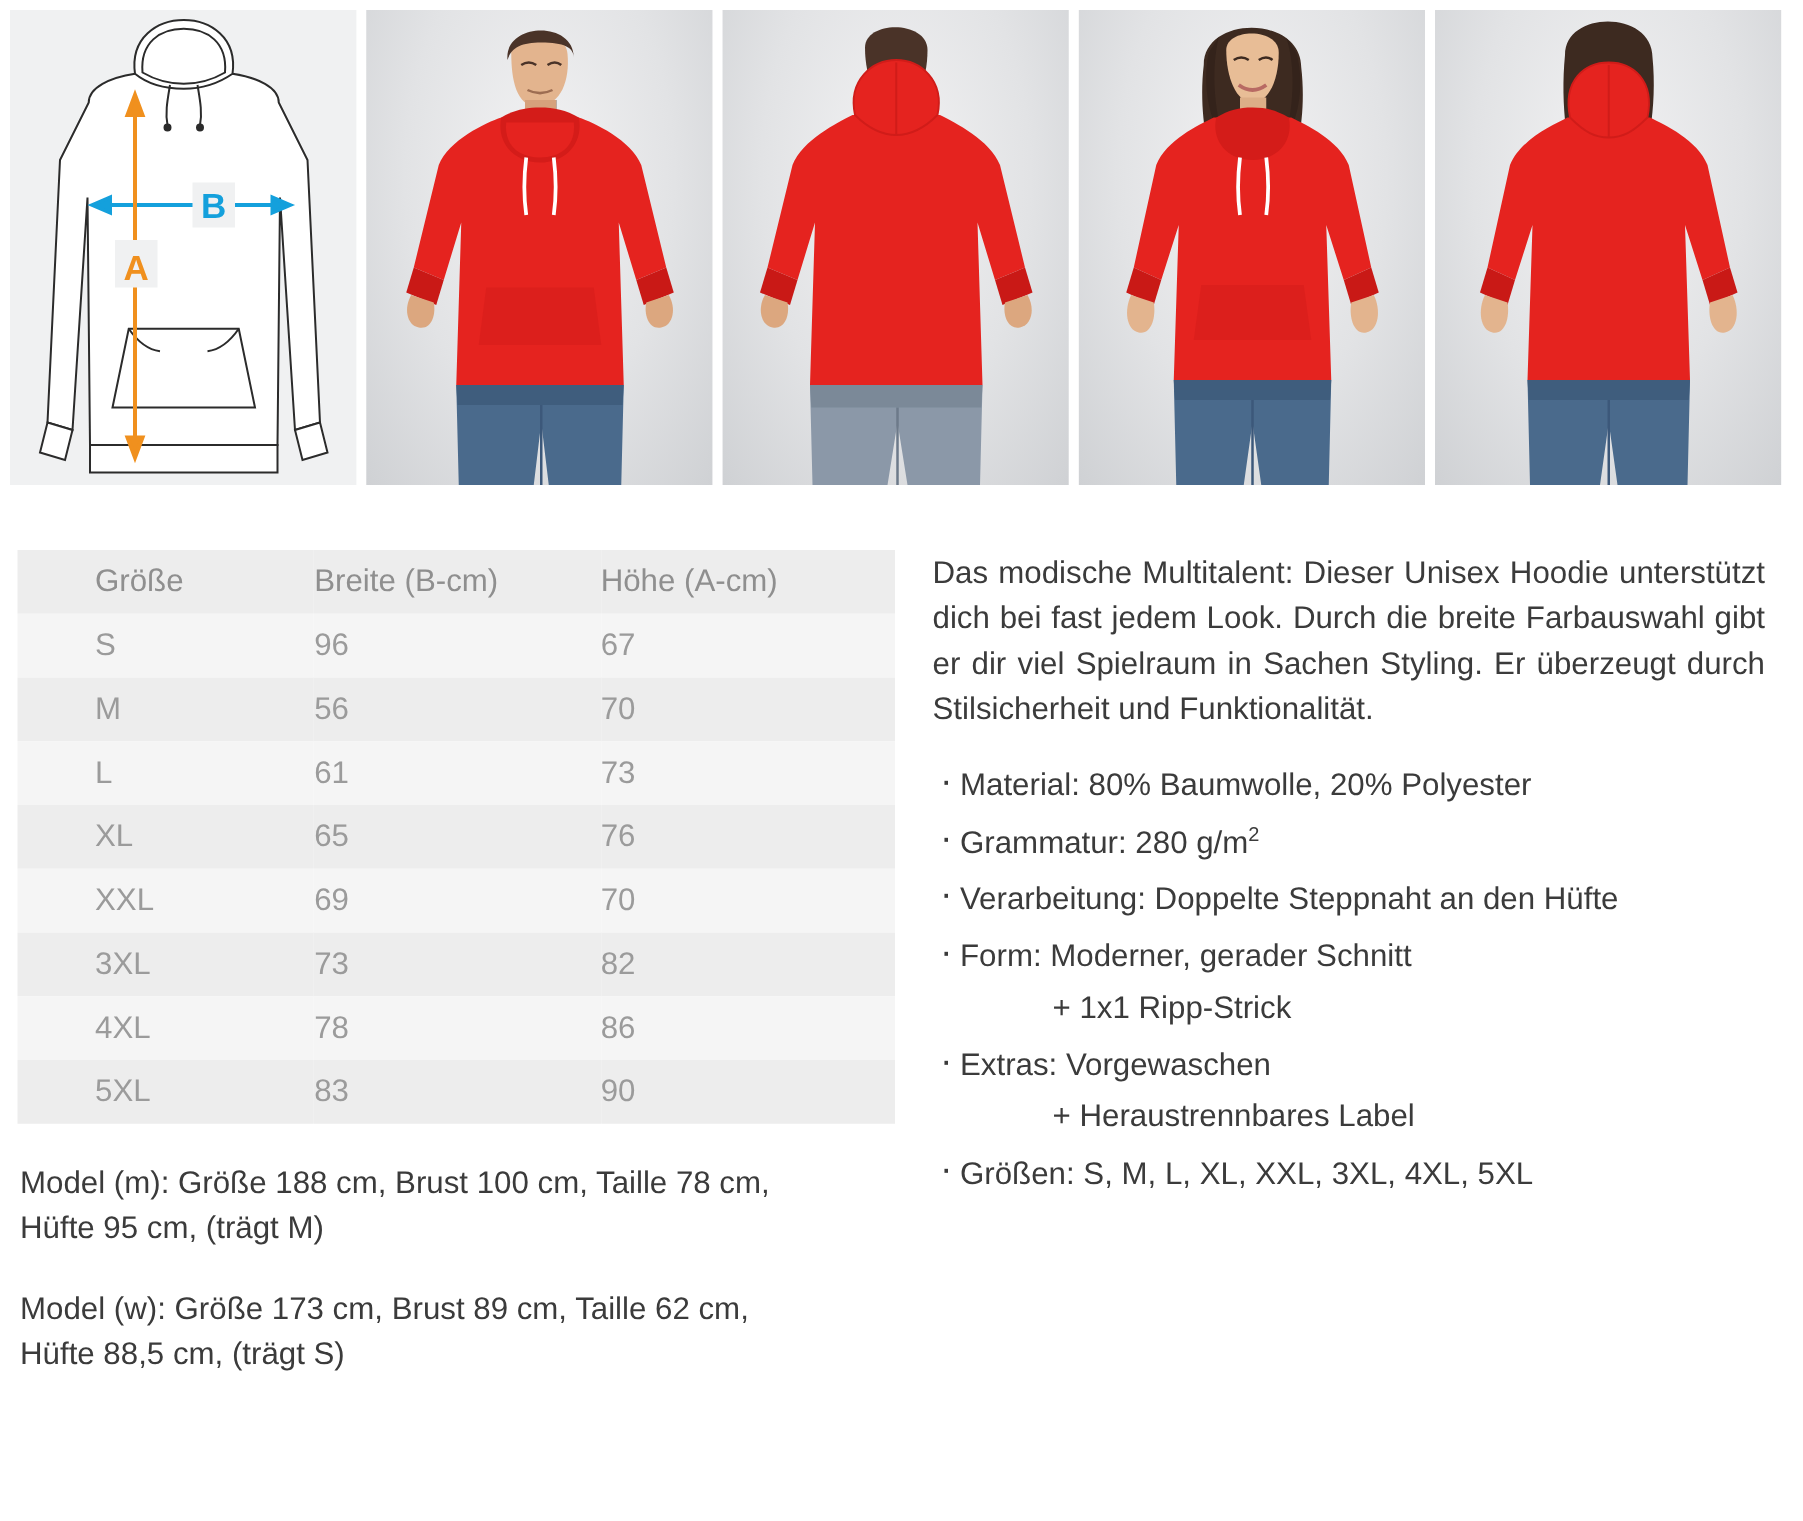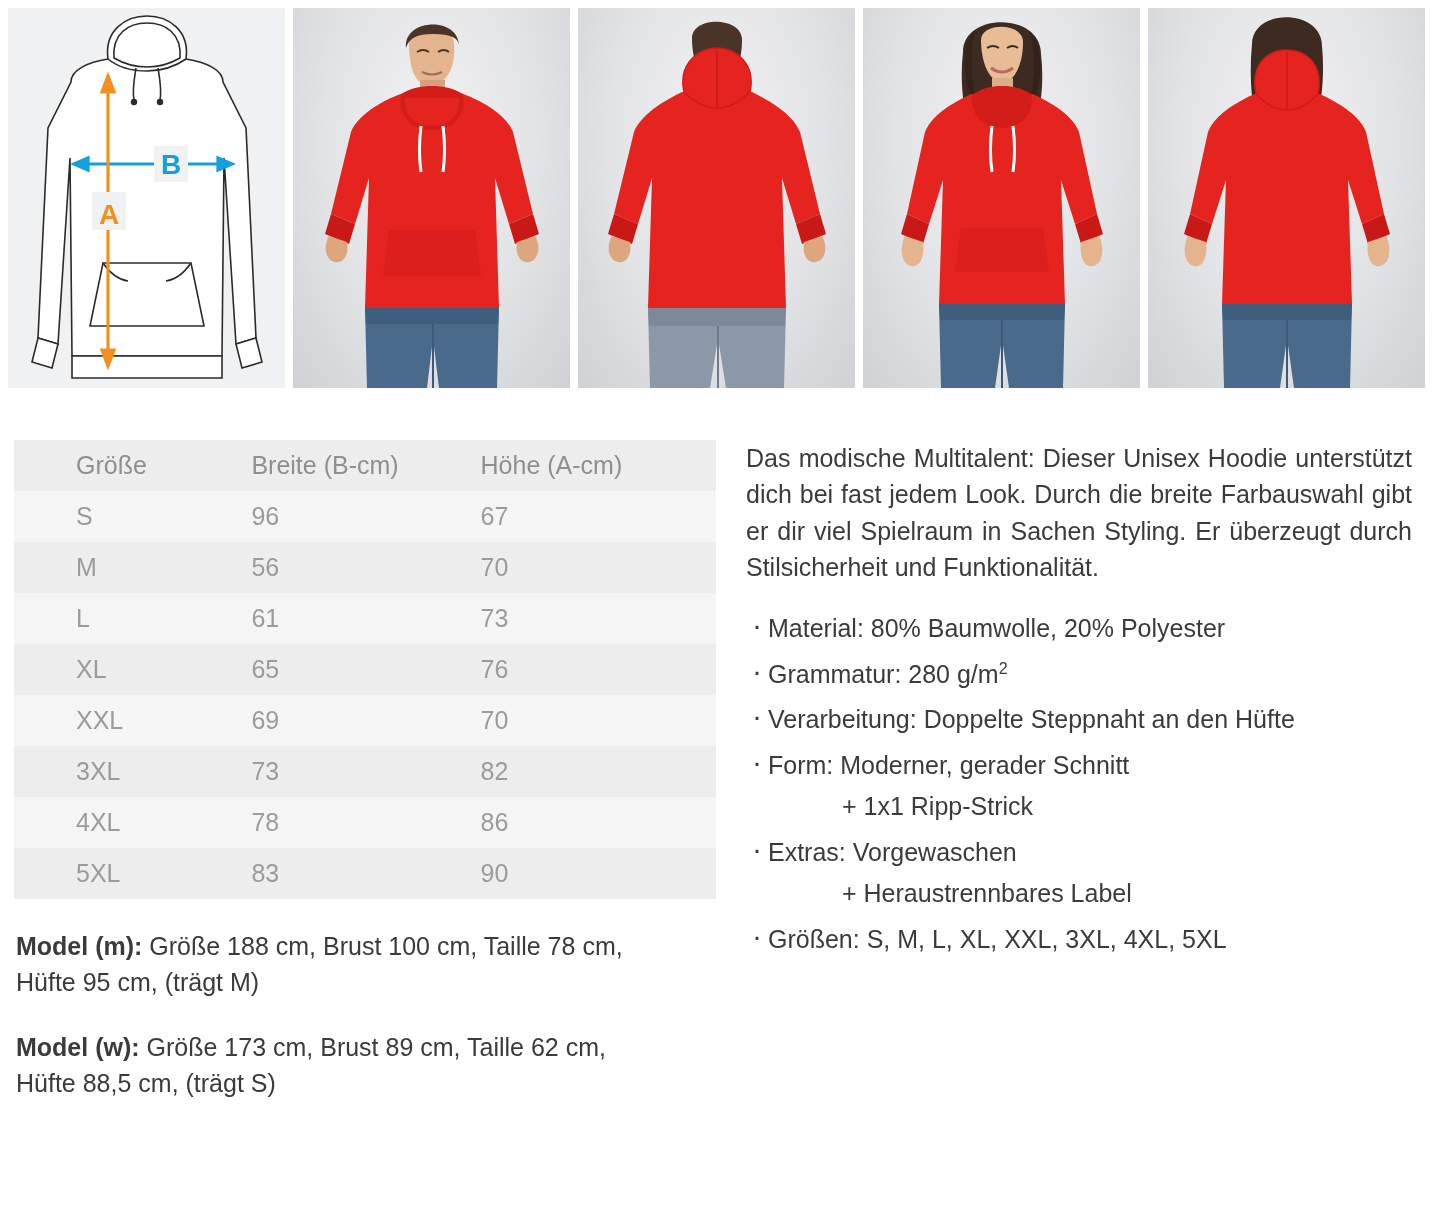--- a/index.html
+++ b/index.html
@@ -96,21 +96,21 @@
     padding-left: 2px;
   }
   .model-block {
     margin-top: 30px;
     font-size: 25px;
     line-height: 1.42;
     color: #3b3b3b;
     padding-left: 2px;
     max-width: 700px;
   }
-  .model-block b { font-weight: bold; }
+  .model-block b { font-weight: normal; }
 
   
   .desc {
     font-size: 25px;
     line-height: 1.45;
     color: #3b3b3b;
     text-align: justify;
     margin: 0 0 26px 0;
   }
   ul.features {

